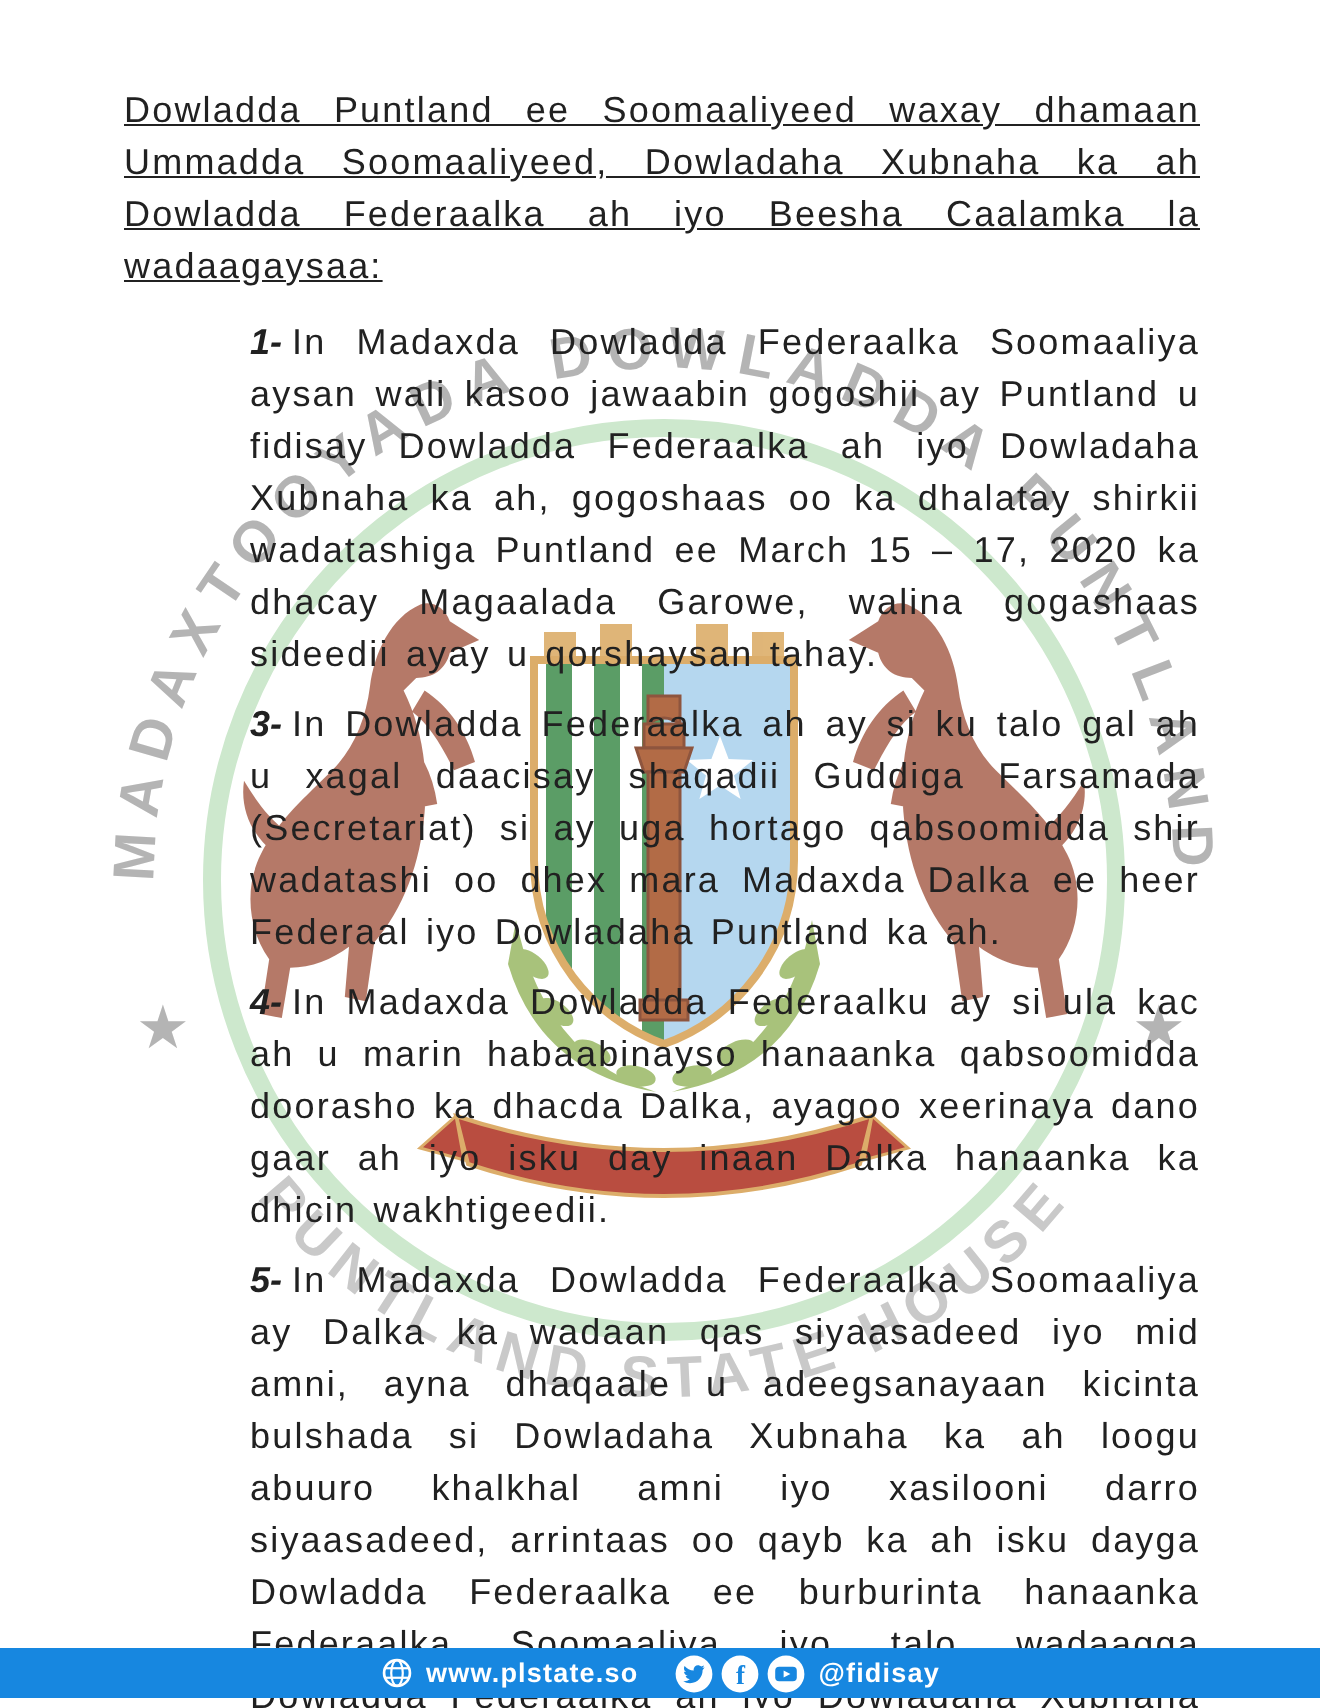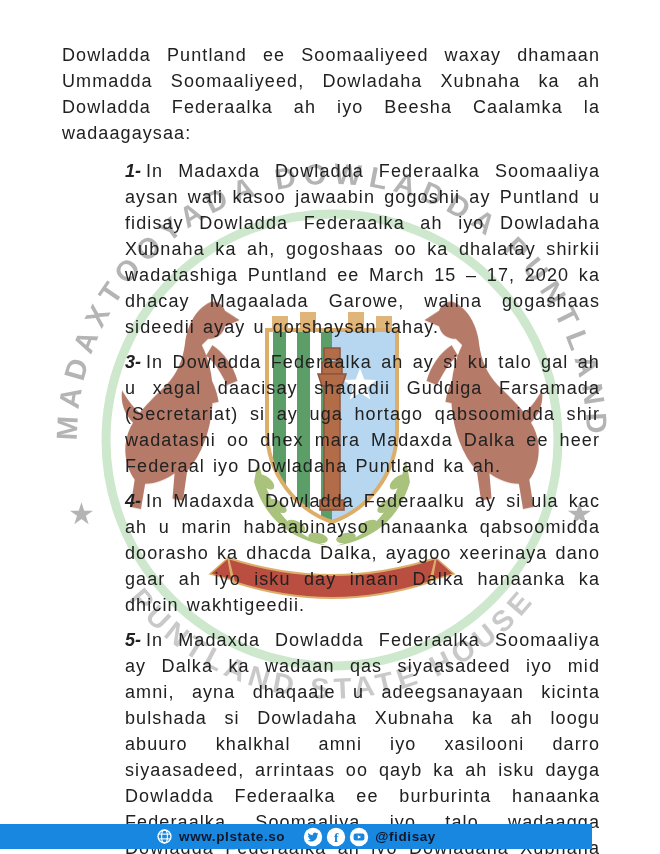--- a/index.html
+++ b/index.html
@@ -4,28 +4,28 @@
 <style>
   html,body{margin:0;padding:0;width:660px;height:854px;background:#ffffff;overflow:hidden;}
   .page{position:relative;width:660px;height:854px;background:#ffffff;font-family:"Liberation Sans",sans-serif;}
 
   
   .watermark{position:absolute;left:22px;top:130px;width:620px;height:620px;z-index:0;pointer-events:none;}
 
   
   .content{position:relative;z-index:1;padding:42px 60px 0 62px;color:#212121;}
   .content p{margin:0;text-align:justify;font-size:18px;line-height:26px;letter-spacing:1.1px;word-spacing:2px;}
-  .intro{margin-bottom:12px !important;}
+  .intro{margin-bottom:12px !important;text-decoration:underline;}
   .items{margin-left:18px;}
   .items p{margin-bottom:9px !important;margin-left:45px;}
   .num{font-weight:bold;font-style:italic;padding-right:5px;letter-spacing:0;}
 
   
-  .footer{position:absolute;left:0;bottom:5px;width:592px;height:25px;background:#1787e0;z-index:2;
-          display:flex;align-items:center;justify-content:center;gap:18px;color:#0f172a;
+  .footer{position:absolute;left:0;bottom:5px;width:660px;height:25px;background:#1787e0;z-index:2;
+          display:flex;align-items:center;justify-content:center;gap:18px;color:#ffffff;
           font-weight:bold;font-size:13.5px;letter-spacing:0.6px;}
   .fgroup{display:flex;align-items:center;gap:6px;cursor:pointer;}
   .socials{display:flex;align-items:center;gap:3px;}
   .fico{display:block;}
 </style>
 </head>
 <body>
 
 <div class="page">
 

